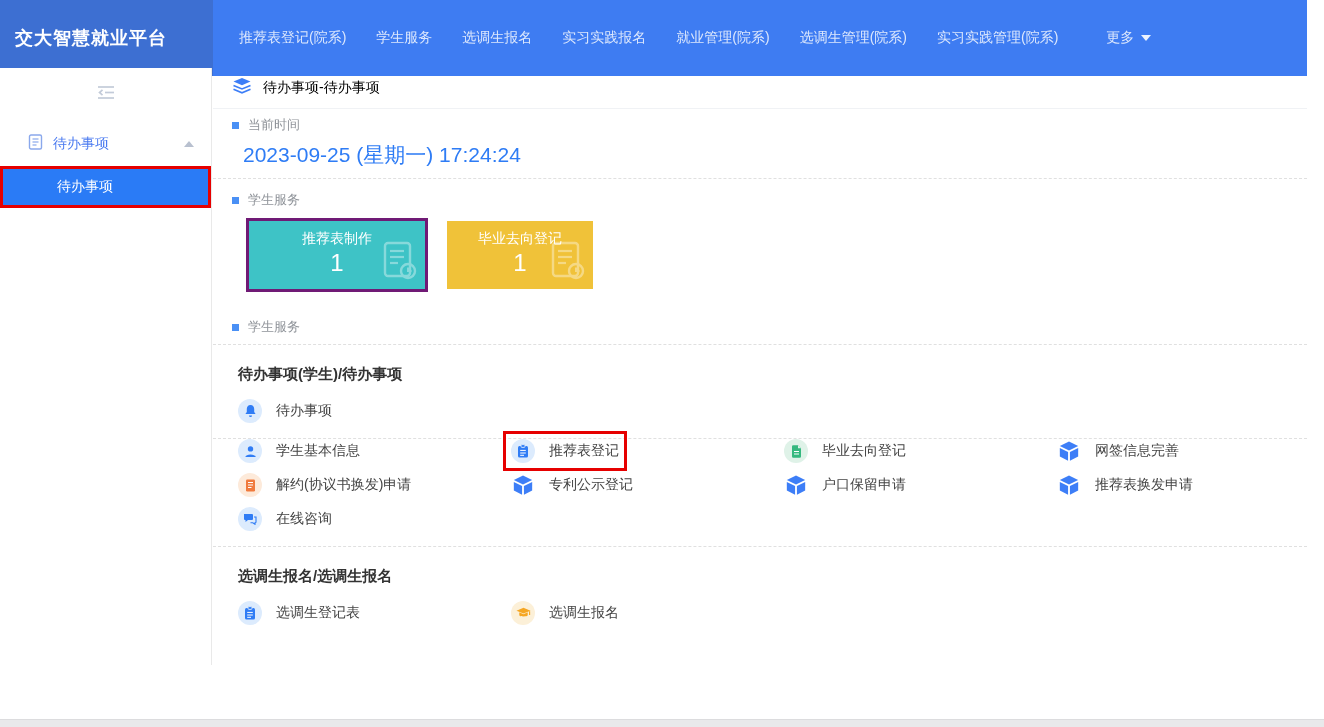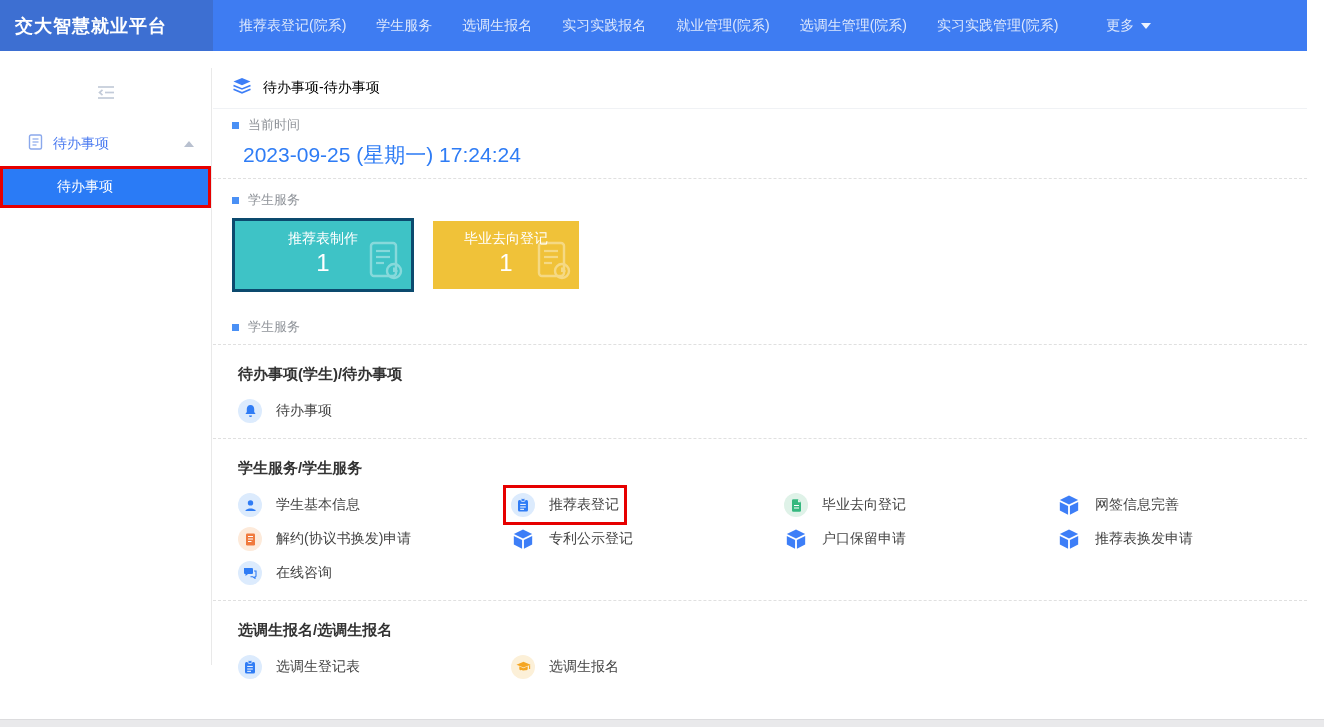--- a/index.html
+++ b/index.html
@@ -1,20 +1,20 @@
 <!DOCTYPE html>
 <html><head>
 <meta charset="utf-8">
 <style>
   html,body { margin:0; padding:0; background:#fff; }
   #app { width:1324px; height:727px; position:relative; overflow:hidden; background:#fff;
          font-family:"Liberation Sans", sans-serif; }
 
   
-  .header { position:absolute; top:0; left:0; width:1307px; height:51px; display:flex; }
+  .header { position:absolute; top:0; left:0; width:1307px; height:76px; display:flex; }
   .logo { width:213px; flex:none; background:#3d6fd2; color:#fff; font-size:18px; font-weight:bold;
           display:flex; align-items:center; padding-left:15px; box-sizing:border-box; letter-spacing:1px; }
   .nav { flex:1; background:#3e7cf2; display:flex; align-items:center; padding-left:26px; }
   .nav-item { color:rgba(255,255,255,0.82); font-size:14px; margin-right:30px; white-space:nowrap; cursor:pointer; }
   .nav-active-box { border:3px solid #e60000; align-self:flex-start; margin-top:7px; height:50px;
                     box-sizing:border-box; display:flex; flex-direction:column; align-items:center;
                     justify-content:center; padding:0 13px; margin-right:28px; }
   .nav-item.active { color:#fff; margin:0; }
   .nav-underline { width:62px; height:2px; background:#fff; margin-top:7px; }
   .nav-more { display:flex; align-items:center; gap:7px; margin-left:18px; cursor:pointer; }
@@ -41,21 +41,21 @@
 
   .section-label { display:flex; align-items:center; gap:9px; padding-left:19px; color:#8f9399; font-size:13px; }
   .bullet { width:7px; height:7px; background:#4a90f5; flex:none; }
   .lbl-time { margin-top:7px;text-align:center; }
   .time-value { color:#2e7cf5; font-size:21px; padding-left:30px; margin:7px 0 9px; }
   .divider { border-top:1px dashed #e0e0e0; height:0; }
 
   .lbl-cards { margin-top:12px; }
   .cards-row { display:flex; gap:19px; padding-left:19px; margin-top:9px; align-items:flex-start; }
   .card { color:#fff; position:relative; box-sizing:border-box; cursor:pointer; }
-  .card-hl-box { border:3px solid #0c4a6e; }
+  .card-hl-box { border:3px solid #701a75;margin-left:14px; }
   .card-teal { width:176px; height:68px; background:#3ec3c6; }
   .card-yellow { width:146px; height:68px; background:#f0c239; margin-top:3px; }
   .card-title { text-align:center; font-size:14px; padding-top:9px; }
   .card-count { text-align:center; font-size:24px; margin-top:1px; }
   .card-watermark { position:absolute; right:8px; bottom:5px; opacity:0.38; }
 
   .lbl-services2 { margin-top:26px; }
   .divider-after-lbl { margin-top:8px; }
   .group-title { font-size:15px; color:#333; font-weight:bold; padding-left:25px; margin:20px 0 15px; }
   .items-grid { display:grid; grid-template-columns:repeat(4, 273px); row-gap:10px;
@@ -202,21 +202,20 @@
               <path d="M5 11.5 a1.5 1.5 0 0 0 3 0 Z" fill="#2f7cf5"></path>
             </svg>
           </span>
           <span class="item-label">待办事项</span>
         </span>
       </div>
     </div>
 
     <div class="divider"></div>
 
-    <div class="group-title">学生服务/学生服务</div>
     <div class="items-grid">
       <div class="item">
         <span class="item-inner">
           <span class="icon-circle bg-blue">
             <svg width="13" height="13" viewBox="0 0 14 14">
               <circle cx="7" cy="4.2" r="2.9" fill="#2f7cf5"></circle>
               <path d="M1.5 13 C1.5 9.2 12.5 9.2 12.5 13 Z" fill="#2f7cf5"></path>
             </svg>
           </span>
           <span class="item-label">学生基本信息</span>

